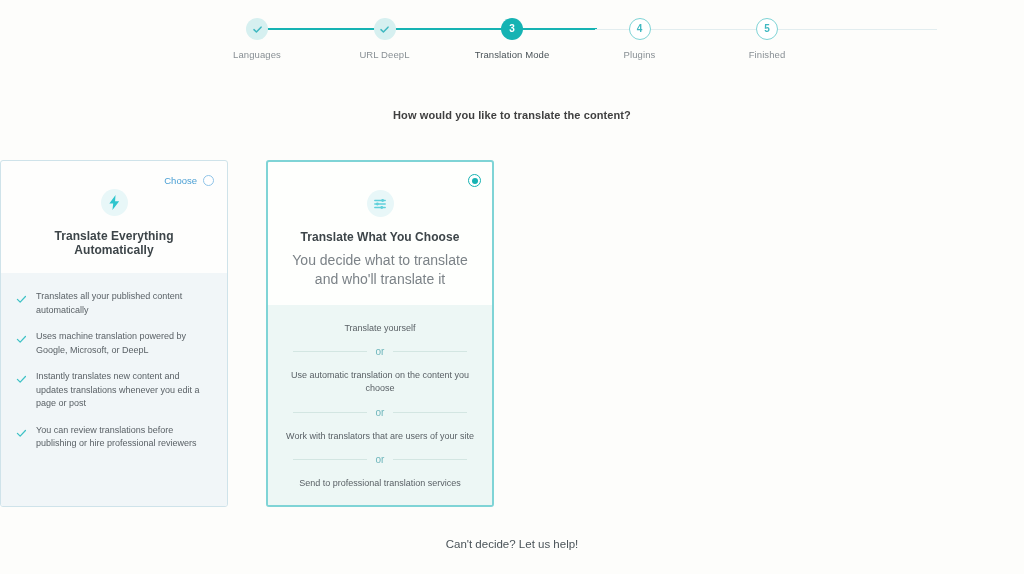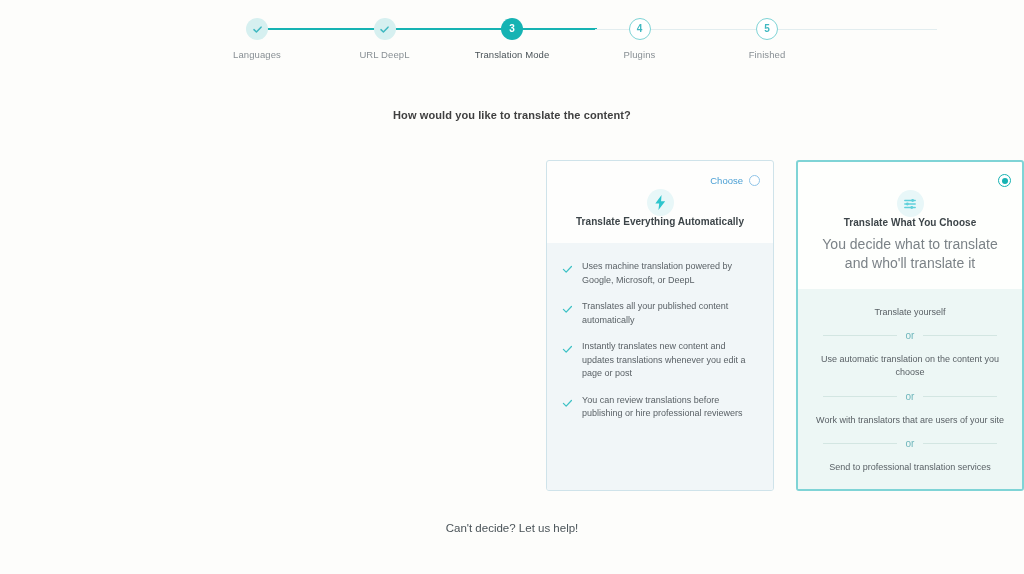--- a/index.html
+++ b/index.html
@@ -94,22 +94,22 @@
     font-size: 11px;
     font-weight: bold;
     color: #404040;
     margin-top: 47px;
     letter-spacing: .1px;
   }
 
   
   .cards-wrap {
     display: flex;
-    justify-content: flex-end;
-    gap: 22px;
+    justify-content: flex-start;
+    gap: 38px;
     margin-top: 39px;
   }
   .card {
     width: 228px;
     min-height: 291px;
     border-radius: 3px;
     overflow: hidden;
     display: flex;
     flex-direction: column;
     position: relative;
@@ -172,23 +172,24 @@
     height: 27px;
     border-radius: 50%;
     background: #e8f7f8;
     display: flex;
     align-items: center;
     justify-content: center;
     margin: 14px auto 0;
   }
   .card-title {
     text-align: center;
-    font-size: 10px;
+    font-size: 12px;
     font-weight: bold;
     color: #3d4549;
+    margin-top: 13px;
     letter-spacing: .05px;
   }
   .card-subtitle {
     text-align: center;
     font-size: 14px;
     color: #7b8287;
     margin-top: 7px;
     padding: 0 4px;
     line-height: 1.35;
   }
@@ -319,28 +320,28 @@
           </svg>
       </div>
       <div class="card-title">Translate Everything Automatically</div>
     </div>
     <div class="card-body left">
 
       <div class="feature">
         <span class="feature-check"><svg width="11" height="11" viewBox="0 0 14 14" fill="none" stroke="#3fc2c6" stroke-width="1.6" stroke-linecap="round" stroke-linejoin="round">
               <polyline points="1.8,6.8 5.3,10.3 12,3.2"></polyline>
             </svg></span>
-        <span class="feature-text">Uses machine translation powered by Google, Microsoft, or DeepL</span>
+        <span class="feature-text">Translates all your published content automatically</span>
       </div>
 
       <div class="feature">
         <span class="feature-check"><svg width="11" height="11" viewBox="0 0 14 14" fill="none" stroke="#3fc2c6" stroke-width="1.6" stroke-linecap="round" stroke-linejoin="round">
               <polyline points="1.8,6.8 5.3,10.3 12,3.2"></polyline>
             </svg></span>
-        <span class="feature-text">Translates all your published content automatically</span>
+        <span class="feature-text">Uses machine translation powered by Google, Microsoft, or DeepL</span>
       </div>
 
       <div class="feature">
         <span class="feature-check"><svg width="11" height="11" viewBox="0 0 14 14" fill="none" stroke="#3fc2c6" stroke-width="1.6" stroke-linecap="round" stroke-linejoin="round">
               <polyline points="1.8,6.8 5.3,10.3 12,3.2"></polyline>
             </svg></span>
         <span class="feature-text">Instantly translates new content and updates translations whenever you edit a page or post</span>
       </div>
 
       <div class="feature">

